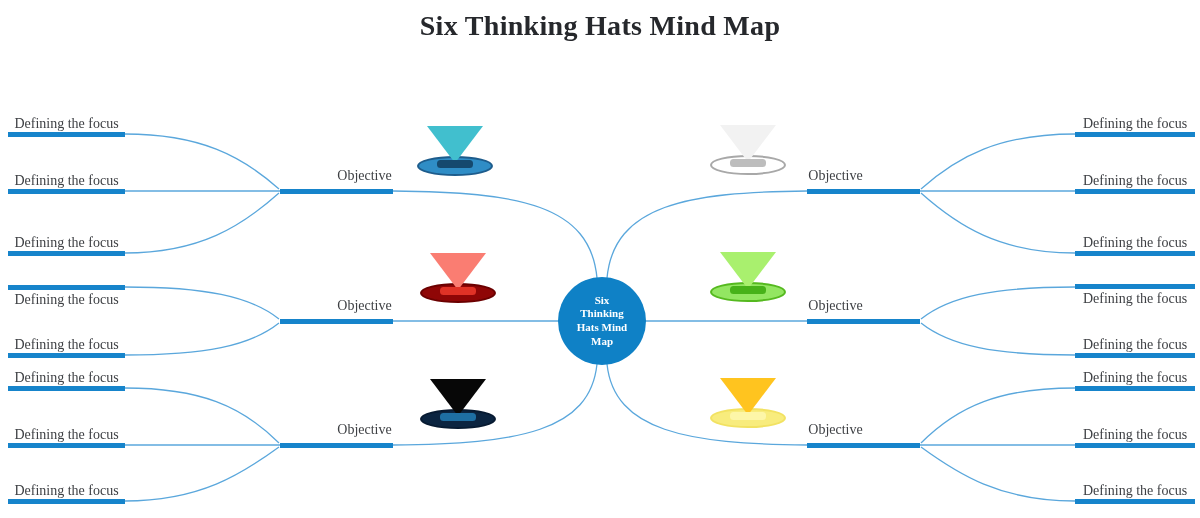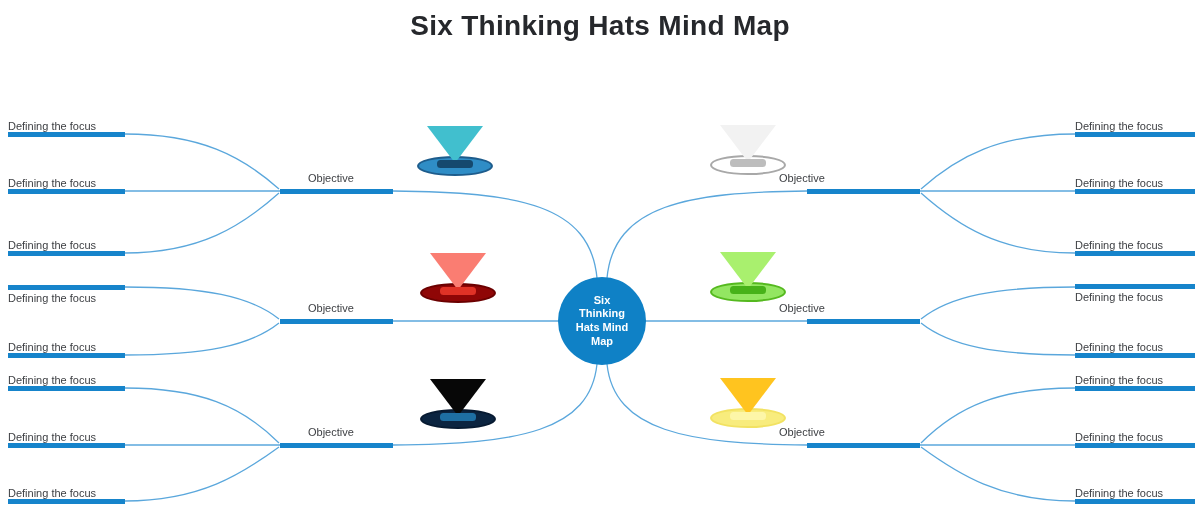--- a/index.html
+++ b/index.html
@@ -1,26 +1,26 @@
 <!DOCTYPE html>
 <html style="--background: #FFFFFF; --accent: #1684CB; --connector: #5AA7DC; --title: #26282C; --label: #3E4044; --center-bg: #0F81C6; --center-text: #FFFFFF;"><head>
 <meta charset="utf-8">
 <style>
   * { margin:0; padding:0; box-sizing:border-box; }
   html,body { width:1200px; height:518px; }
   body { background:var(--background,#fff); font-family:"Liberation Sans", sans-serif; overflow:hidden; }
-  .canvas { position:relative; width:1200px; height:403px; background:var(--background,#fff); }
+  .canvas { position:relative; width:1200px; height:403px; background:var(--background,#fff);font-family:Liberation Serif, serif; }
   .title { position:absolute; top:10px; left:0; width:100%; text-align:center;
            font-size:28px; font-weight:800; letter-spacing:.3px; color:var(--title,#26282c); }
   svg.lines { position:absolute; left:0; top:0; width:1200px; height:518px; }
   svg.lines path { stroke:var(--connector,#5aa7dc); stroke-width:1.3; fill:none; }
   .node { position:absolute; height:5px; }
   .node .bar { width:100%; height:100%; background:var(--accent,#1684cb); }
-  .node .label { position:absolute; left:0; bottom:5px; width:100%; 
-                 white-space:nowrap; font-size:11px; color:var(--label,#3e4044); }
+  .node .label { position:absolute; left:0; bottom:5px; width:100%; text-align:center;
+                 white-space:nowrap; font-size:14px; color:var(--label,#3e4044); }
   .node.leaf { width:117px; }
   .node.leaf.wide { width:120px; }
   .node.label-below .label { bottom:auto; top:7px; }
   .node.objective { width:113px; }
   .node.objective .label { bottom:10px; }
   .node.objective.left .label { left:28px; }
   .node.objective.right .label { left:-28px; }
   .center-node { position:absolute; left:558px; top:277px; width:88px; height:88px;
                  border-radius:50%; background:var(--center-bg,#0f81c6); color:var(--center-text,#fff);
                  display:flex; align-items:center; justify-content:center; text-align:center; }

